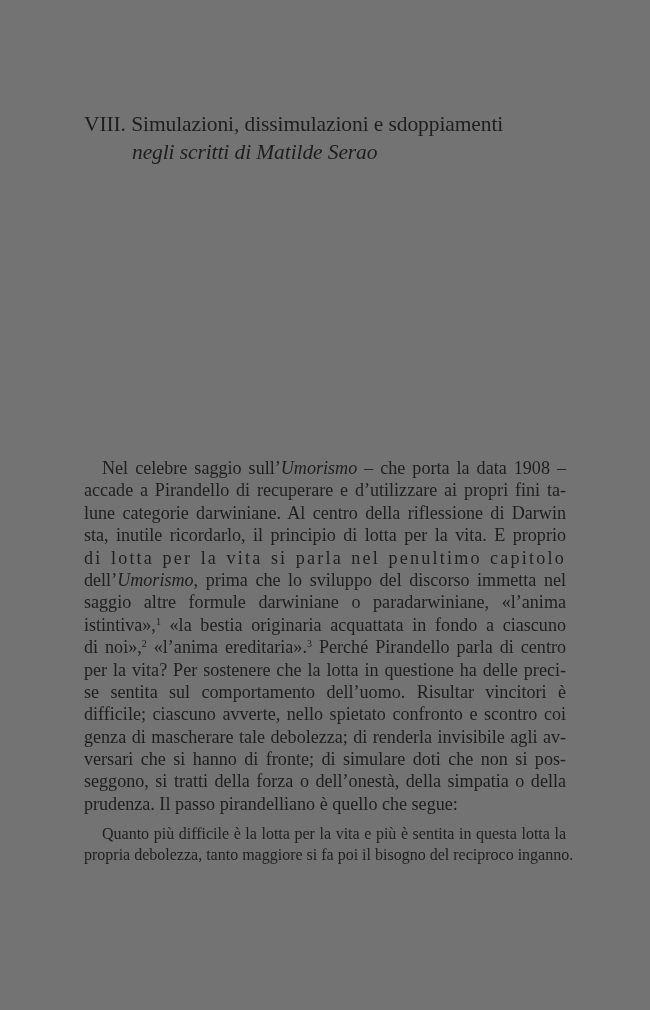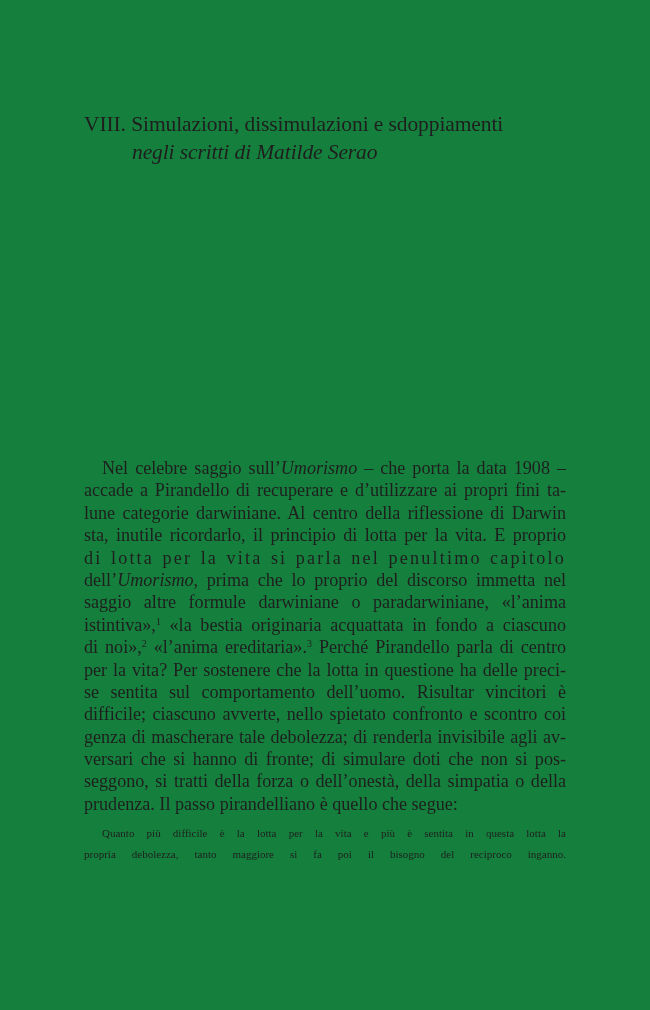--- a/index.html
+++ b/index.html
@@ -1,52 +1,52 @@
 <!DOCTYPE html>
 <html><head>
 <meta charset="utf-8">
 <style>
   html, body { margin: 0; padding: 0; background: #ffffff; }
   body { width: 650px; height: 1010px; position: relative; overflow: hidden;
          font-family: "Liberation Serif", "DejaVu Serif", serif; color: #1e1e1e; }
-  .page { position: absolute; left: 0; top: 0; width: 650px; height: 1010px; background: #15803d; }
+  .page { position: absolute; left: 0; top: 0; width: 650px; height: 1010px; background: #737373; }
   .title { position: absolute; left: 84px; top: 110px; width: 480px;
            font-size: 21.5px; line-height: 28px; letter-spacing: -0.1px; }
   .title .t1 { display: block; white-space: nowrap; }
   .title .t2 { display: block; white-space: nowrap; padding-left: 48px; font-style: italic; }
   .body { position: absolute; left: 84px; top: 457px; width: 482px; }
   .line { display: block; font-size: 18.1px; line-height: 22.4px; height: 22.4px;
           white-space: nowrap; text-align: justify; text-align-last: justify; }
   .line.indent { padding-left: 18px; }
   .line.last { text-align-last: left; }
   .line.wide { letter-spacing: 2.2px; }
   sup { font-size: 10px; line-height: 0; vertical-align: 6px; }
   i { }
   .quote { position: absolute; left: 84px; top: 823px; width: 482px; }
-  .qline { display: block; font-size: 11px; line-height: 21px; height: 21px;
+  .qline { display: block; font-size: 16px; line-height: 21px; height: 21px;
            white-space: nowrap; text-align: justify; text-align-last: justify; }
   .qline.indent { padding-left: 18px; }
 </style>
 </head>
 <body>
 
 <div class="page">
 
   <div class="title">
     <span class="t1"><span>VIII.</span> <span>Simulazioni, dissimulazioni e sdoppiamenti</span></span>
     <span class="t2">negli scritti di Matilde Serao</span>
   </div>
 
   <div class="body">
     <span class="line indent"><span>Nel celebre saggio sull’</span><i>Umorismo</i><span> – che porta la data 1908 –</span></span>
     <span class="line">accade a Pirandello di recuperare e d’utilizzare ai propri fini ta-</span>
     <span class="line">lune categorie darwiniane. Al centro della riflessione di Darwin</span>
     <span class="line">sta, inutile ricordarlo, il principio di lotta per la vita. E proprio</span>
     <span class="line wide">di lotta per la vita si parla nel penultimo capitolo</span>
-    <span class="line"><span>dell’</span><i>Umorismo</i><span>, prima che lo proprio del discorso immetta nel</span></span>
+    <span class="line"><span>dell’</span><i>Umorismo</i><span>, prima che lo sviluppo del discorso immetta nel</span></span>
     <span class="line">saggio altre formule darwiniane o paradarwiniane, «l’anima</span>
     <span class="line"><span>istintiva»,</span><sup>1</sup><span> «la bestia originaria acquattata in fondo a ciascuno</span></span>
     <span class="line"><span>di noi»,</span><sup>2</sup><span> «l’anima ereditaria».</span><sup>3</sup><span> Perché Pirandello parla di centro</span></span>
     <span class="line">per la vita? Per sostenere che la lotta in questione ha delle preci-</span>
     <span class="line">se sentita sul comportamento dell’uomo. Risultar vincitori è</span>
     <span class="line">difficile; ciascuno avverte, nello spietato confronto e scontro coi</span>
     <span class="line">genza di mascherare tale debolezza; di renderla invisibile agli av-</span>
     <span class="line">versari che si hanno di fronte; di simulare doti che non si pos-</span>
     <span class="line">seggono, si tratti della forza o dell’onestà, della simpatia o della</span>
     <span class="line last">prudenza. Il passo pirandelliano è quello che segue:</span>

